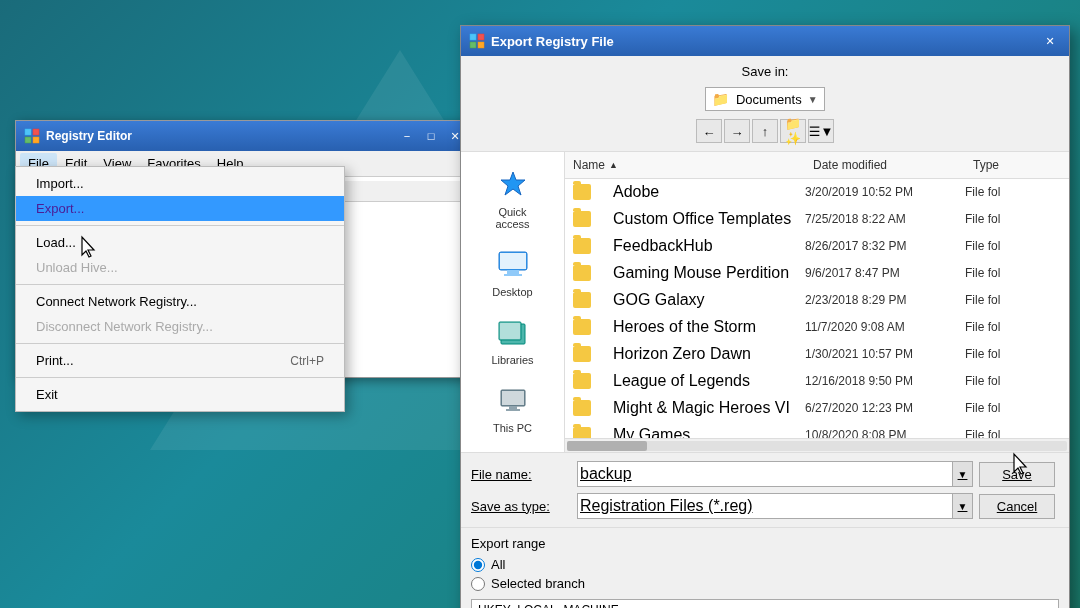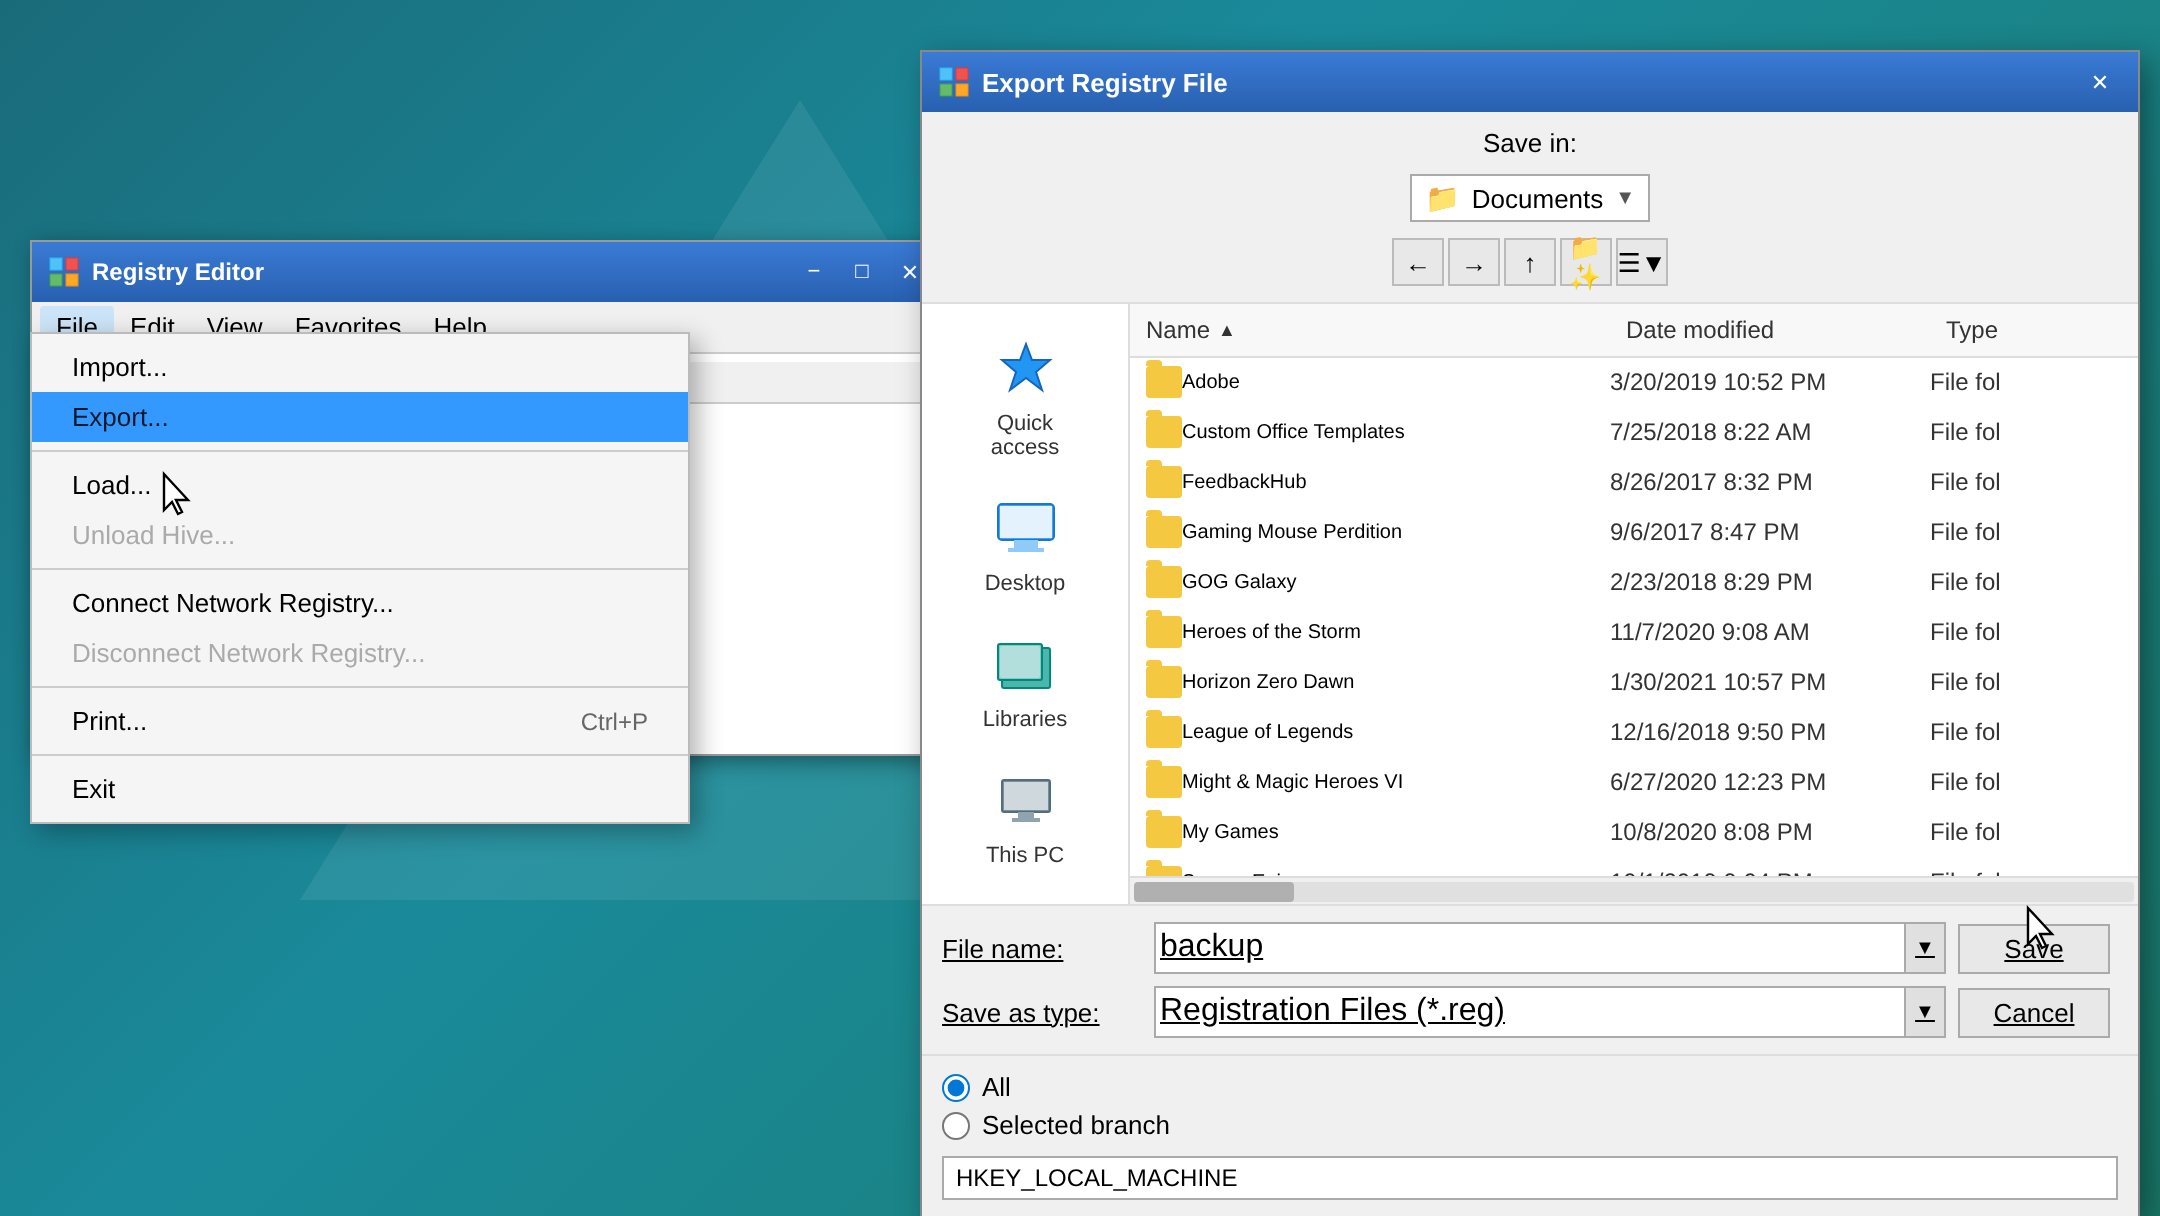--- a/index.html
+++ b/index.html
@@ -125,21 +125,21 @@
     }
     .dropdown-item {
       padding: 5px 20px;
       cursor: pointer;
       display: flex;
       justify-content: space-between;
       align-items: center;
     }
     .dropdown-item.highlighted {
       background: #3399ff;
-      color: #0f172a;
+      color: #4c1d95;
     }
     .dropdown-item.disabled { color: #aaa; cursor: default; }
     .shortcut { color: #666; font-size: 12px; }
 
     
     .cursor {
       position: absolute;
       z-index: 100;
       pointer-events: none;
     }
@@ -276,22 +276,22 @@
       align-items: center;
       padding: 2px 0;
       cursor: pointer;
       border-bottom: 1px solid transparent;
     }
     .file-name {
       width: 240px;
       padding: 2px 8px;
       display: flex;
       align-items: center;
-      gap: 0;
-      font-size: 10px;
+      gap: 22px;
+      font-size: 16px;
     }
     .file-date {
       width: 160px;
       font-size: 12px;
       color: #333;
     }
     .file-type {
       flex: 1;
       font-size: 12px;
       color: #333;
@@ -688,20 +688,21 @@
 
     <span class="form-label">Save as type:</span>
     <div class="form-input-wrapper">
       <input class="form-input" type="text" value="Registration Files (*.reg)" readonly="" style="">
       <div class="form-dropdown-btn">▼</div>
     </div>
     <button class="save-btn">Cancel</button>
   </div>
 
   <div class="export-range">
+    <div class="export-range-title">Export range</div>
     <div class="radio-group">
       <label class="radio-item">
         <input type="radio" class="radio-input" name="export_range" checked="" style="">
         <span>All</span>
       </label>
       <label class="radio-item">
         <input type="radio" class="radio-input" name="export_range" style="">
         <span>Selected branch</span>
       </label>
       <input type="text" class="branch-input" value="HKEY_LOCAL_MACHINE" style="">

